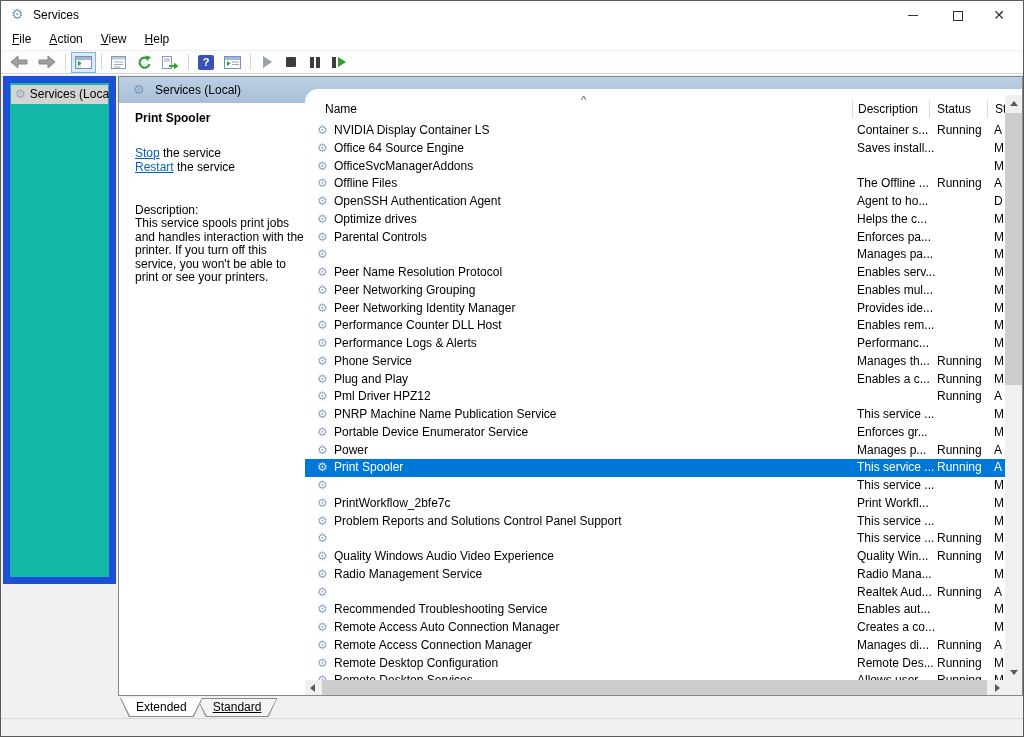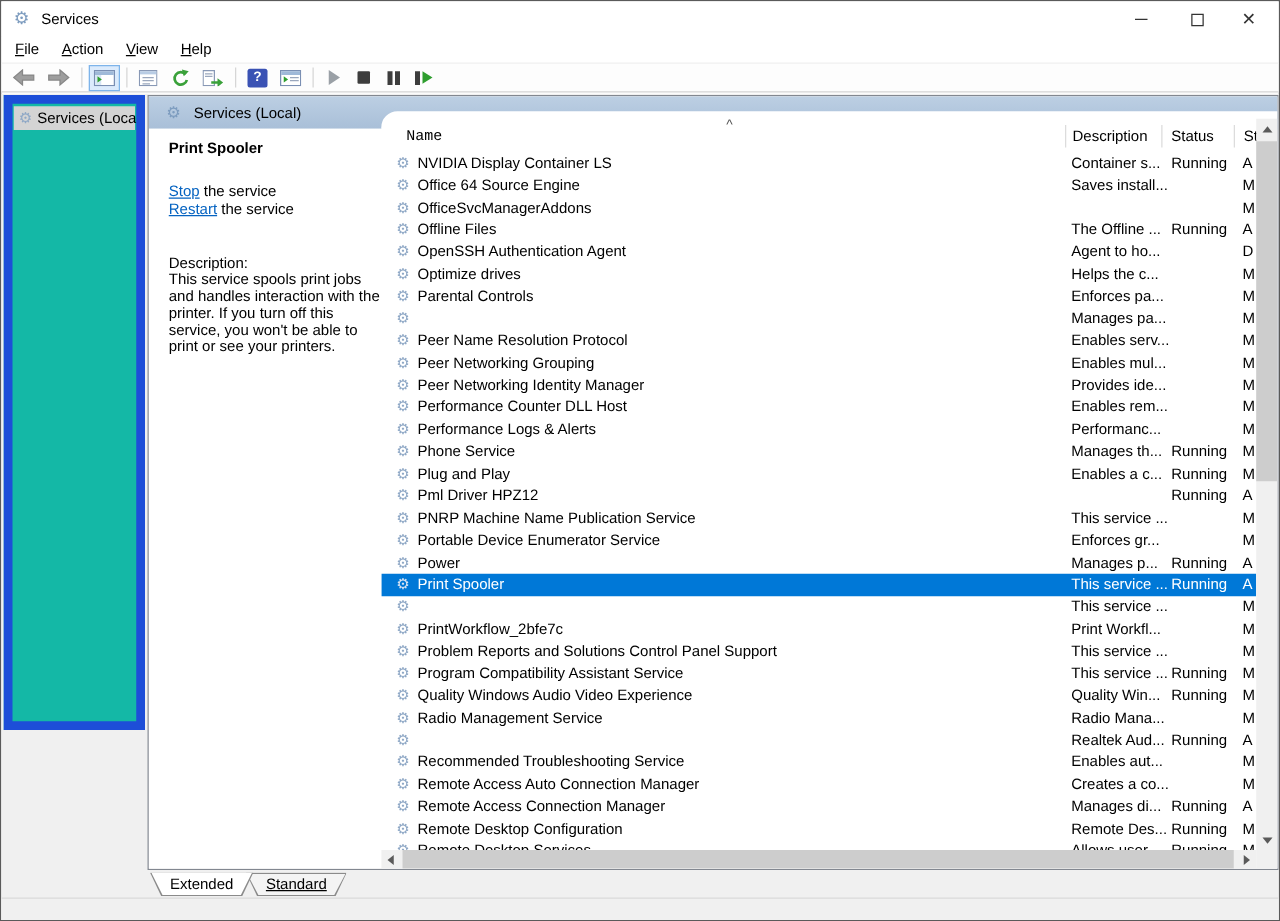--- a/index.html
+++ b/index.html
@@ -59,21 +59,21 @@
   .svc-actions { margin-top:22px; line-height:13.5px; }
   .svc-actions a { color:#0563c1; text-decoration:underline; cursor:pointer; }
   .desc-label { margin-top:29px; }
   .desc-text { width:172px; line-height:13.5px; }
 
   
   .list-box { position:absolute; left:186px; top:12px; right:0; bottom:0;
               background:#fff; border-top-left-radius:13px; overflow:hidden; }
   .list-header { position:absolute; top:0; left:0; right:0; height:33px; }
   .hdr-label { position:absolute; top:13px; color:#000; }
-  .hdr-name { left:20px;font-family:Liberation Mono, monospace; } .hdr-desc { left:553px; } .hdr-status { left:632px; } .hdr-st { left:690px; width:20px; overflow:hidden; }
+  .hdr-name { left:20px; } .hdr-desc { left:553px; } .hdr-status { left:632px; } .hdr-st { left:690px; width:20px; overflow:hidden; }
   .hdr-sep { position:absolute; top:11px; width:1px; height:18px; background:#dcdcdc; }
   .sep1 { left:547px; } .sep2 { left:624px; } .sep3 { left:682px; }
   .sort-ind { position:absolute; left:276px; top:5px; color:#555; font-size:11px; }
 
   .rows { position:absolute; top:33px; left:0; right:17px; bottom:15px; overflow:hidden; }
   .lrow { position:relative; height:17.75px; line-height:17.75px; white-space:nowrap; }
   .lrow.selected { background:#0078d7; color:#fff; }
   .lrow .gear { position:absolute; left:12px; top:0; color:#8fa8c6; font-size:12px; }
   .lrow.selected .gear { color:#d9e4f2; }
   .rname { position:absolute; left:29px; }
@@ -416,21 +416,20 @@
   <div class="lrow">
     <span class="gear">⚙</span>
     <span class="rname">Problem Reports and Solutions Control Panel Support</span>
     <span class="rdesc">This service ...</span>
     <span class="rstatus"></span>
     <span class="rstart">M</span>
   </div>
 
   <div class="lrow">
     <span class="gear">⚙</span>
-    <span class="rname">Program Compatibility Assistant Service</span>
     <span class="rdesc">This service ...</span>
     <span class="rstatus">Running</span>
     <span class="rstart">M</span>
   </div>
 
   <div class="lrow">
     <span class="gear">⚙</span>
     <span class="rname">Quality Windows Audio Video Experience</span>
     <span class="rdesc">Quality Win...</span>
     <span class="rstatus">Running</span>

